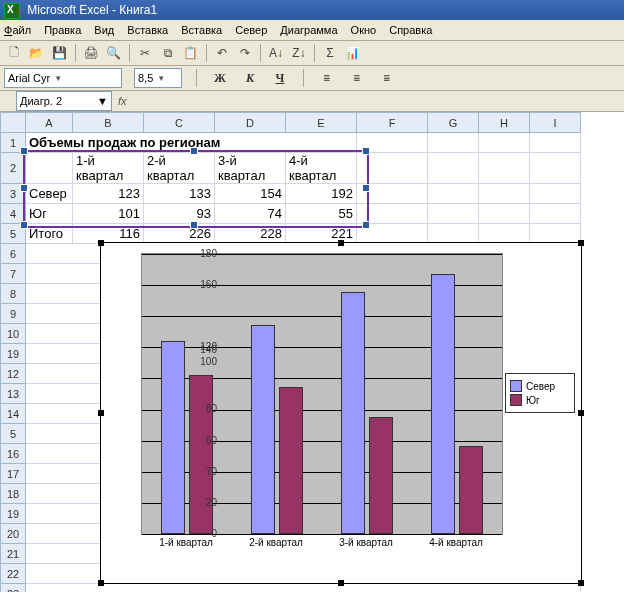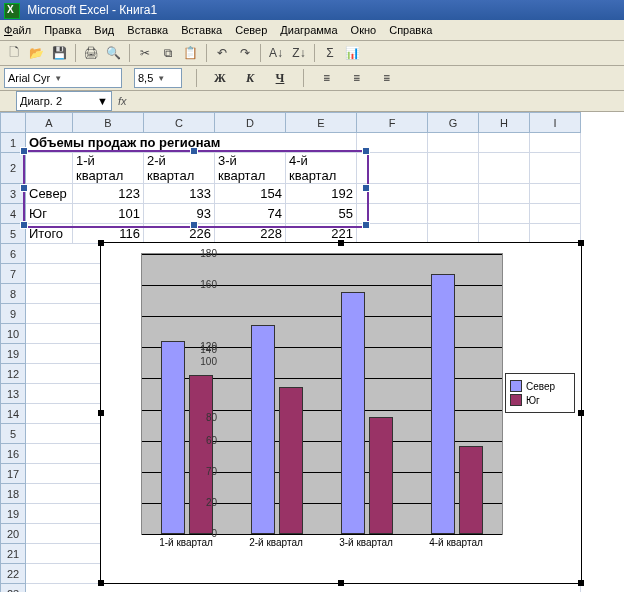--- a/index.html
+++ b/index.html
@@ -296,21 +296,21 @@
         <div class="bar s1" style="height: 239.556px; left: 199px; background: rgb(153, 153, 255);"></div>
         <div class="bar s2" style="height: 115.111px; left: 227px; background: rgb(153, 51, 102);"></div>
         <div class="bar s1" style="height: 258.222px; left: 289px; background: rgb(153, 153, 255);"></div>
         <div class="bar s2" style="height: 85.5556px; left: 317px; background: rgb(153, 51, 102);"></div>
       </div>
   <div id="yticks">
         <div class="ytick" style="top: 290px;">0</div>
         <div class="ytick" style="top: 258.889px;">20</div>
         <div class="ytick" style="top: 227.778px;">70</div>
         <div class="ytick" style="top: 196.667px;">60</div>
-        <div class="ytick" style="top: 174px;">80</div>
+        <div class="ytick" style="top: 165px;">80</div>
         <div class="ytick" style="top: 118px;">100</div>
         <div class="ytick" style="top: 103.333px;">120</div>
         <div class="ytick" style="top: 72.2222px; margin-top: 34px;">140</div>
         <div class="ytick" style="top: 41.1111px;">160</div>
         <div class="ytick" style="top: 10px;">180</div>
       </div>
   <div id="xticks">
         <div class="xtick" style="left: 85px;">1-й квартал</div>
         <div class="xtick" style="left: 175px;">2-й квартал</div>
         <div class="xtick" style="left: 265px;">3-й квартал</div>

